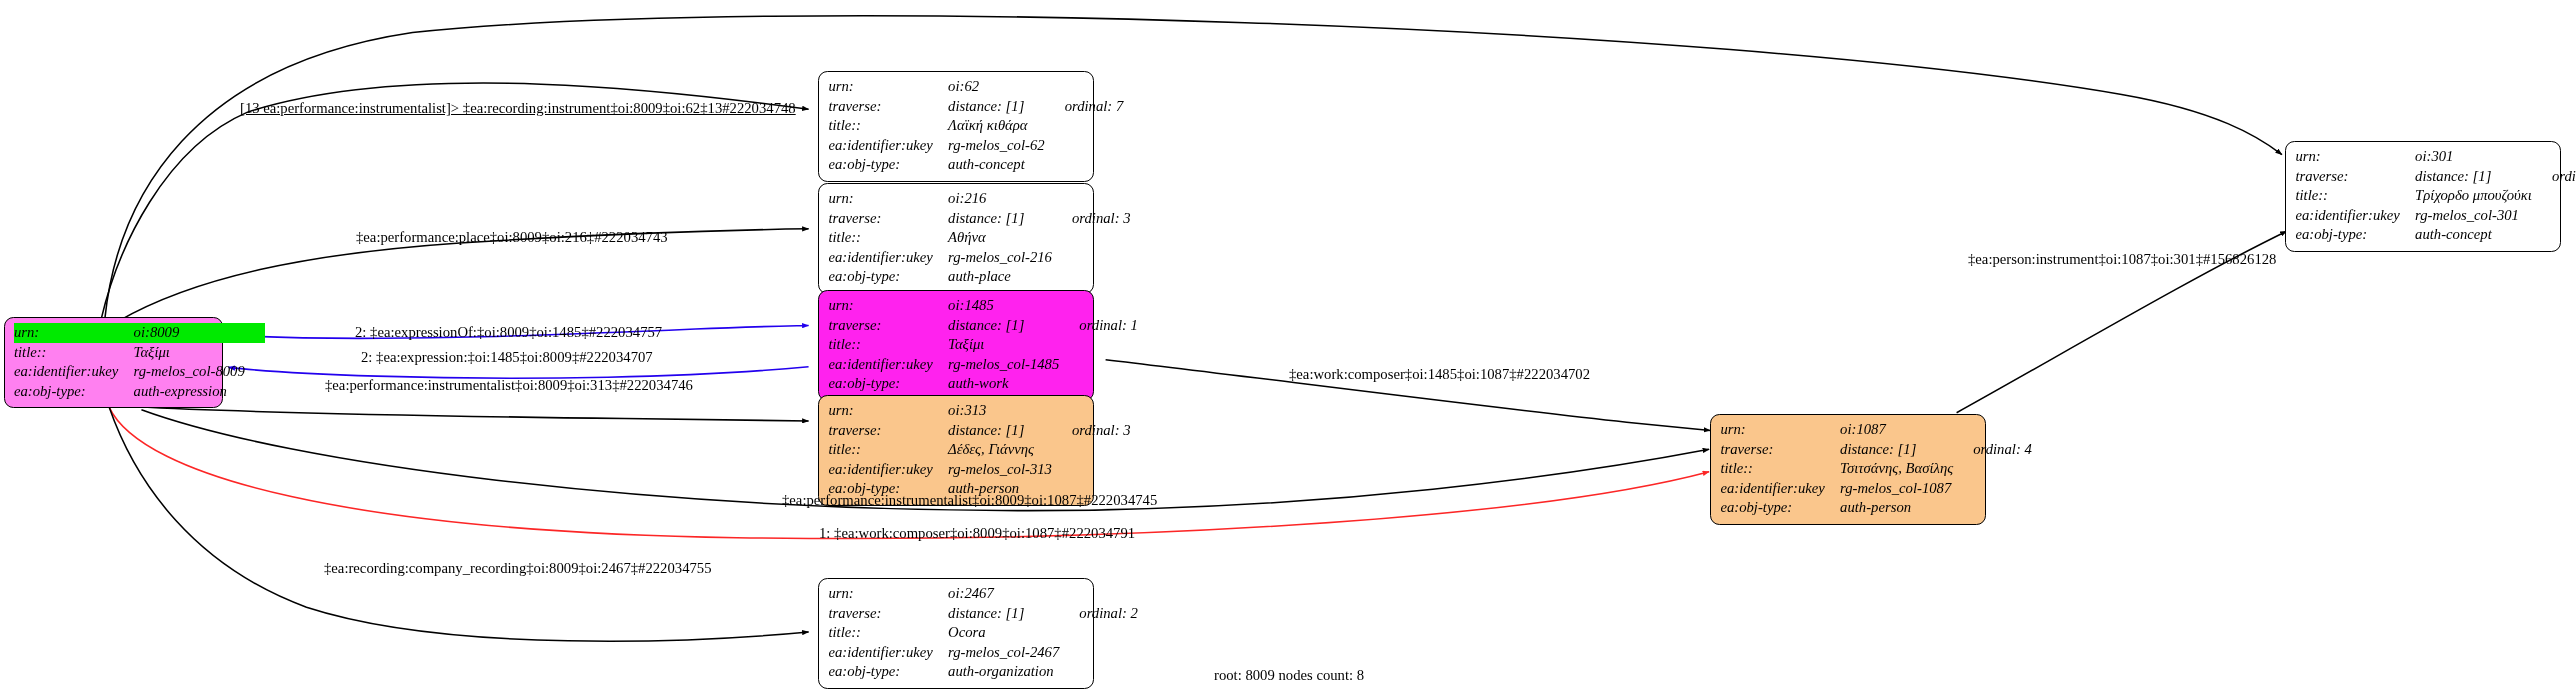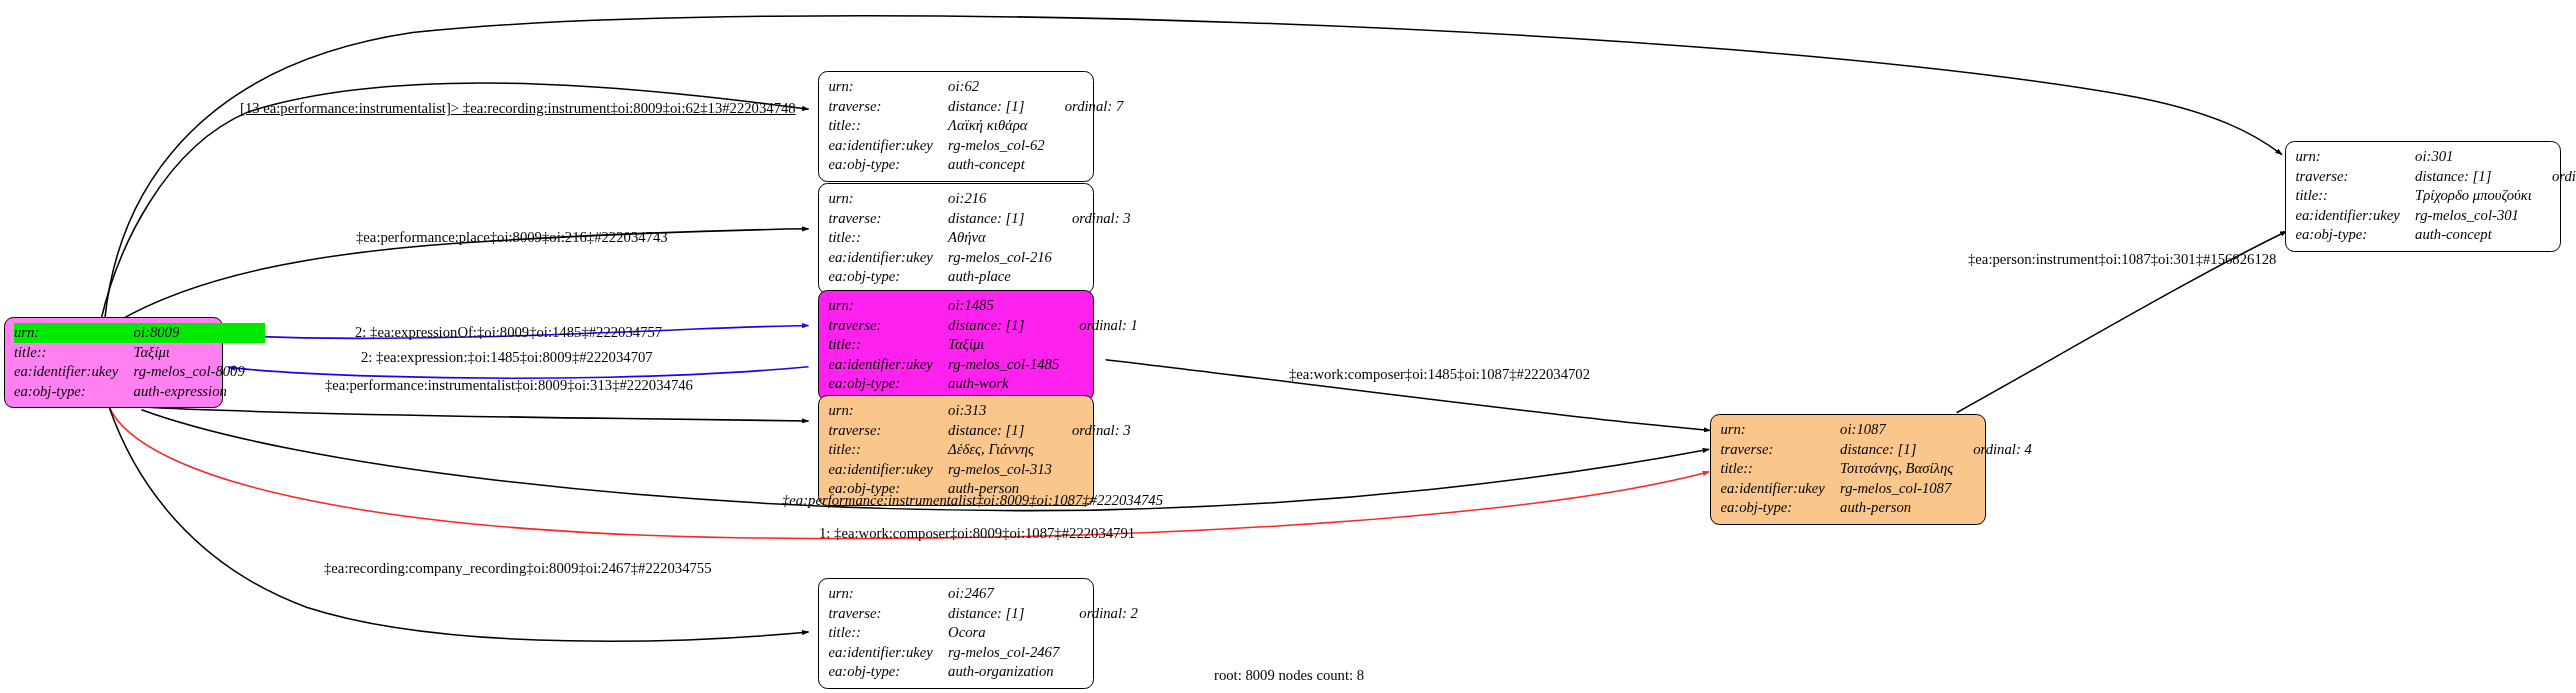--- a/index.html
+++ b/index.html
@@ -372,21 +372,21 @@
   <div class="elabel" style="left:356px; top:229px;">‡ea:performance:place‡oi:8009‡oi:216‡#222034743</div>
 
   <div class="elabel" style="left:355px; top:324px;">2: ‡ea:expressionOf:‡oi:8009‡oi:1485‡#222034757</div>
 
   <div class="elabel" style="left:361px; top:349px;font-family:Liberation Serif, serif;">2: ‡ea:expression:‡oi:1485‡oi:8009‡#222034707</div>
 
   <div class="elabel" style="left:325px; top:377px;">‡ea:performance:instrumentalist‡oi:8009‡oi:313‡#222034746</div>
 
   <div class="elabel" style="left:1289px; top:366px;">‡ea:work:composer‡oi:1485‡oi:1087‡#222034702</div>
 
-  <div class="elabel" style="left:782px; top:492px;font-style:italic;">‡ea:performance:instrumentalist‡oi:8009‡oi:1087‡#222034745</div>
+  <div class="elabel" style="left:782px; top:492px;">‡ea:performance:instrumentalist‡oi:8009‡oi:1087‡#222034745</div>
 
   <div class="elabel" style="left:819px; top:525px;">1: ‡ea:work:composer‡oi:8009‡oi:1087‡#222034791</div>
 
   <div class="elabel" style="left:324px; top:560px;">‡ea:recording:company_recording‡oi:8009‡oi:2467‡#222034755</div>
 
   <div class="elabel" style="left:1968px; top:251px;">‡ea:person:instrument‡oi:1087‡oi:301‡#156826128</div>
 
   <div class="footer" style="left:1214px; top:667px;">root: 8009 nodes count: 8</div>
 
 </div>

